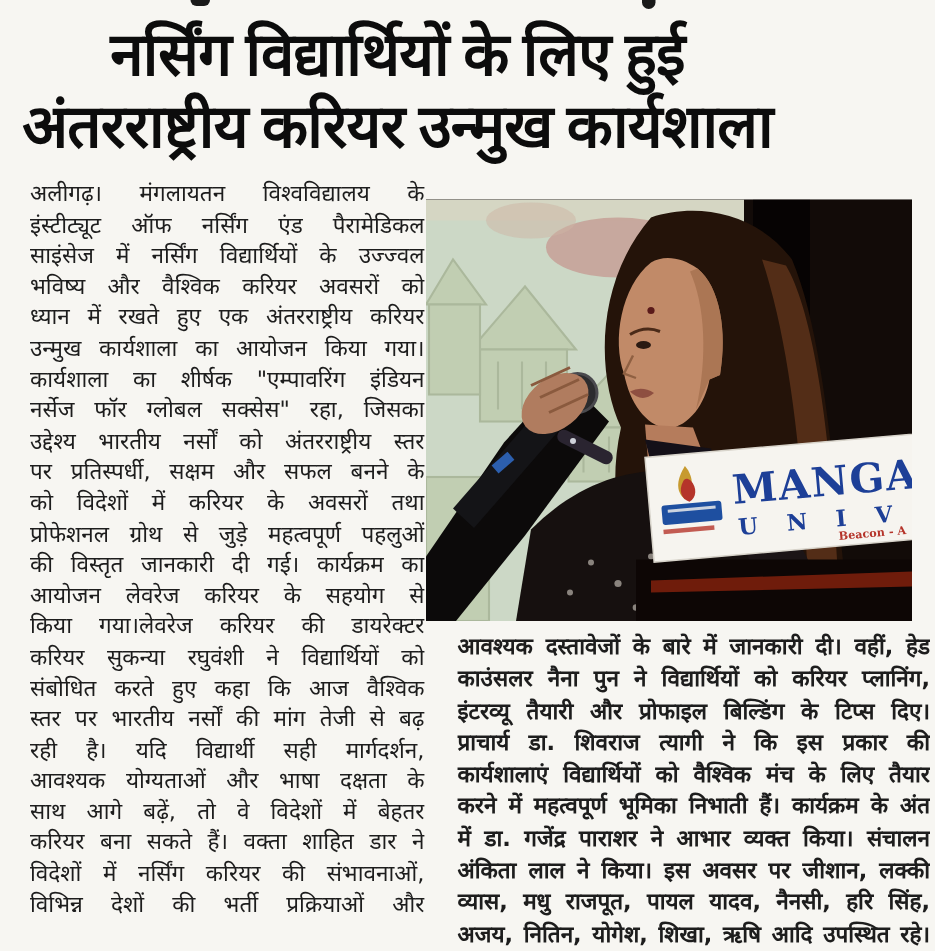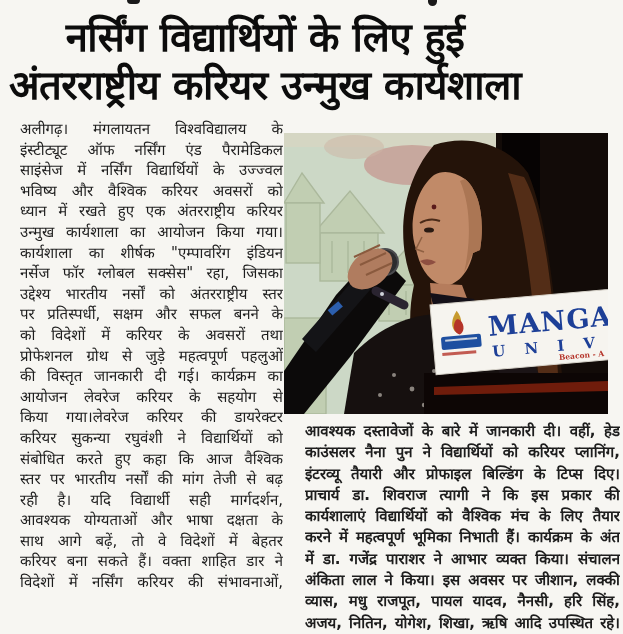--- a/index.html
+++ b/index.html
@@ -10,21 +10,21 @@
     color:#161616;
   }
   
   .frag{position:absolute;background:#1a1a1a;border-radius:0 0 4px 4px;}
   #frag1{left:127px;top:0;width:13px;height:4px;}
   #frag2{left:428px;top:0;width:9px;height:6px;border-radius:0 0 5px 5px;}
 
   .headline{
     position:absolute;left:0;top:13px;width:530px;
     text-align:center;font-weight:700;color:#0c0c0c;
-    font-size:40px;line-height:48px;letter-spacing:-0.5px;
+    font-size:40px;line-height:48px;letter-spacing:-0.5px;font-family:Liberation Serif, serif;
   }
   .headline .hl{white-space:nowrap;}
 
   .col{position:absolute;}
   .col .tline{
     text-align:justify;text-align-last:justify;
     white-space:nowrap;overflow:hidden;
     color:#1d1d1d;
     margin-left:14px;
   }
@@ -67,20 +67,21 @@
     <div class="tline">आयोजन लेवरेज करियर के सहयोग से</div>
     <div class="tline">किया गया।लेवरेज करियर की डायरेक्टर</div>
     <div class="tline">करियर सुकन्या रघुवंशी ने विद्यार्थियों को</div>
     <div class="tline">संबोधित करते हुए कहा कि आज वैश्विक</div>
     <div class="tline">स्तर पर भारतीय नर्सों की मांग तेजी से बढ़</div>
     <div class="tline">रही है। यदि विद्यार्थी सही मार्गदर्शन,</div>
     <div class="tline">आवश्यक योग्यताओं और भाषा दक्षता के</div>
     <div class="tline">साथ आगे बढ़ें, तो वे विदेशों में बेहतर</div>
     <div class="tline">करियर बना सकते हैं। वक्ता शाहित डार ने</div>
     <div class="tline">विदेशों में नर्सिंग करियर की संभावनाओं,</div>
+    <div class="tline">विभिन्न देशों की भर्ती प्रक्रियाओं और</div>
   </div>
 
 <div class="col" id="right-col">
     <div class="tline">आवश्यक दस्तावेजों के बारे में जानकारी दी। वहीं, हेड</div>
     <div class="tline">काउंसलर नैना पुन ने विद्यार्थियों को करियर प्लानिंग,</div>
     <div class="tline">इंटरव्यू तैयारी और प्रोफाइल बिल्डिंग के टिप्स दिए।</div>
     <div class="tline">प्राचार्य डा. शिवराज त्यागी ने कि इस प्रकार की</div>
     <div class="tline">कार्यशालाएं विद्यार्थियों को वैश्विक मंच के लिए तैयार</div>
     <div class="tline">करने में महत्वपूर्ण भूमिका निभाती हैं।  कार्यक्रम के अंत</div>
     <div class="tline">में डा. गजेंद्र पाराशर ने आभार व्यक्त किया। संचालन</div>

